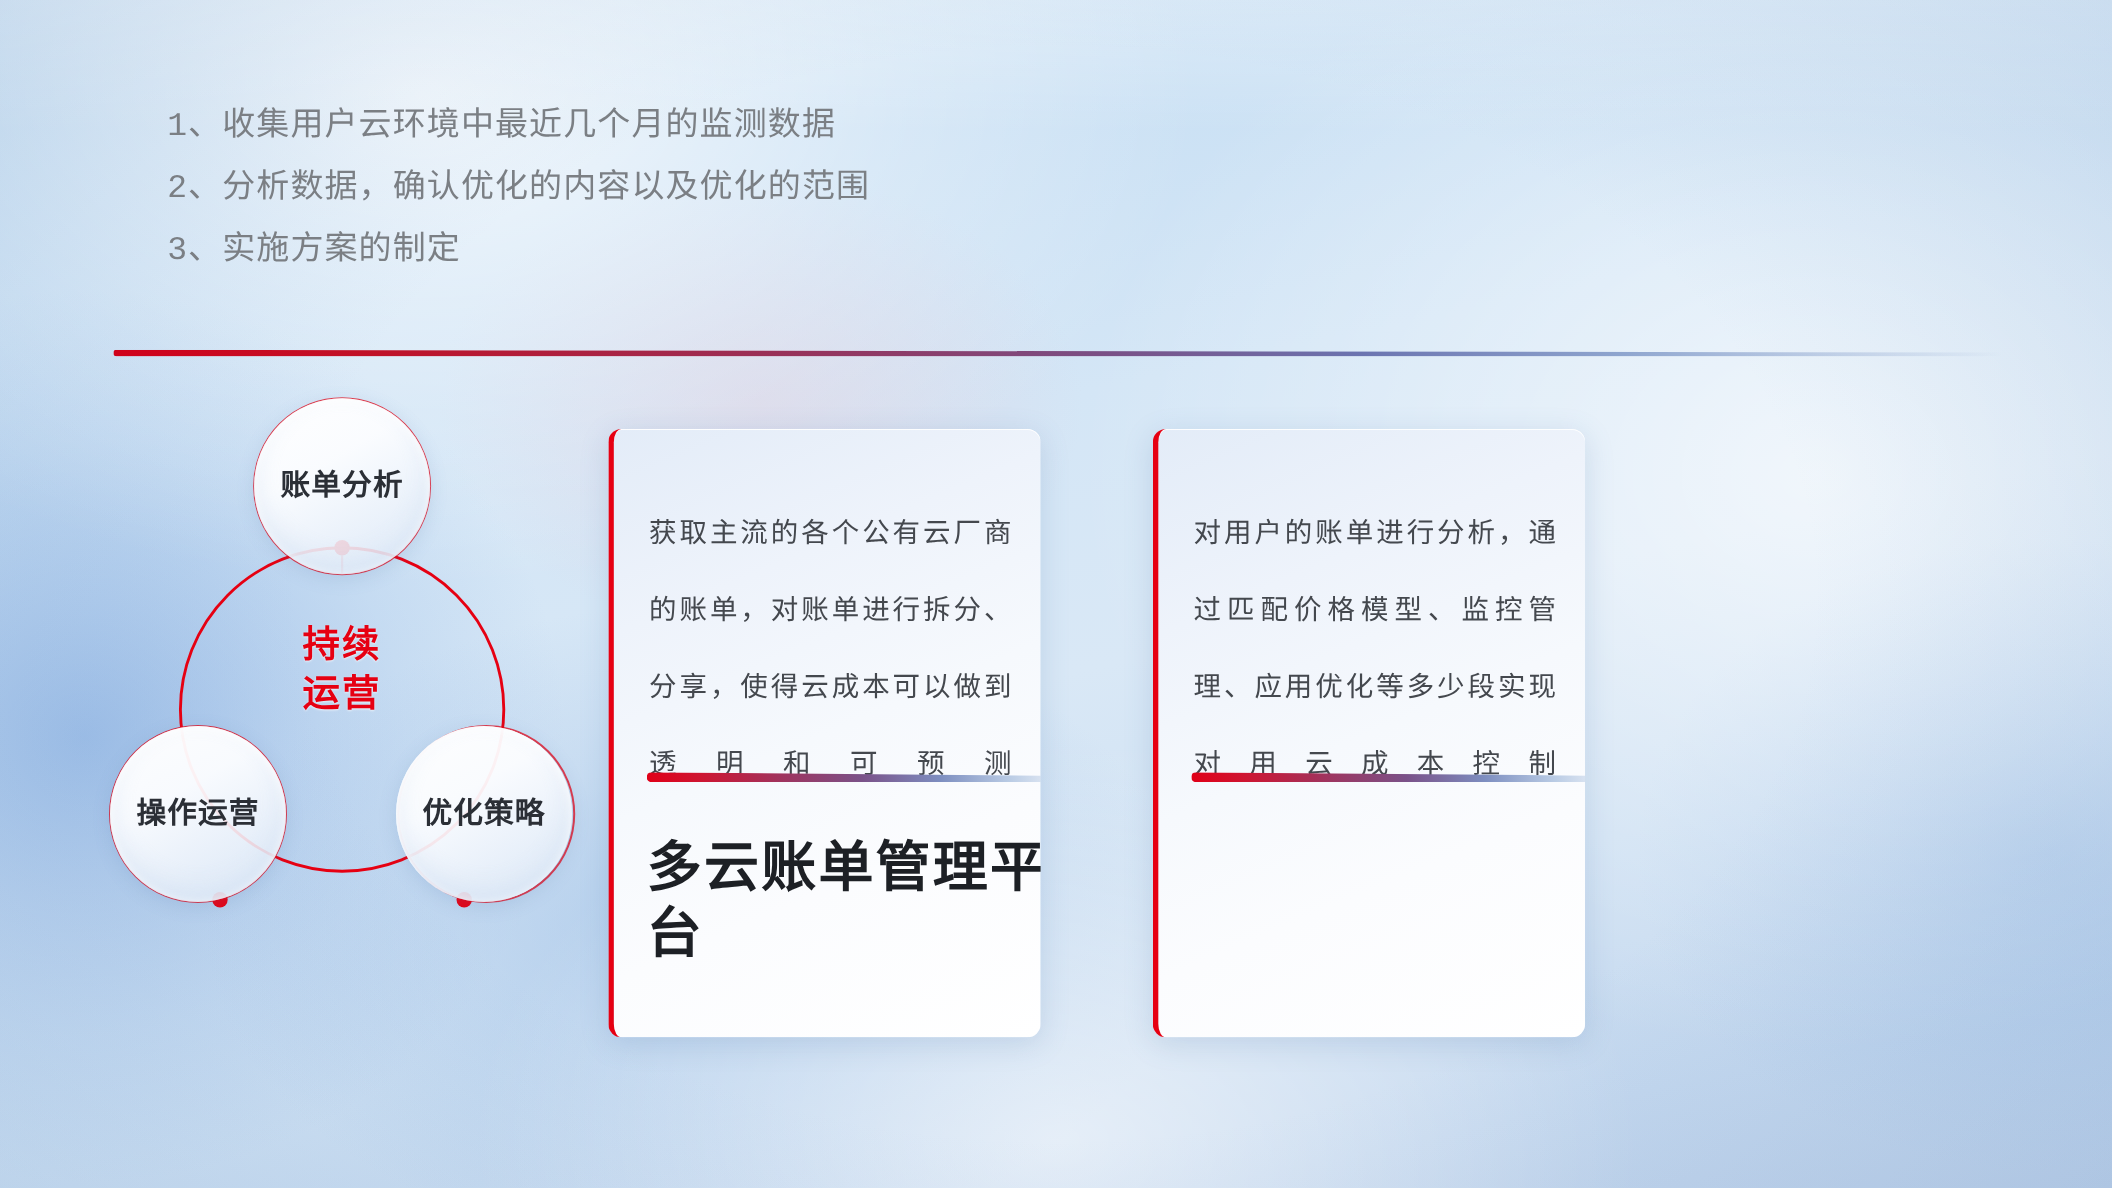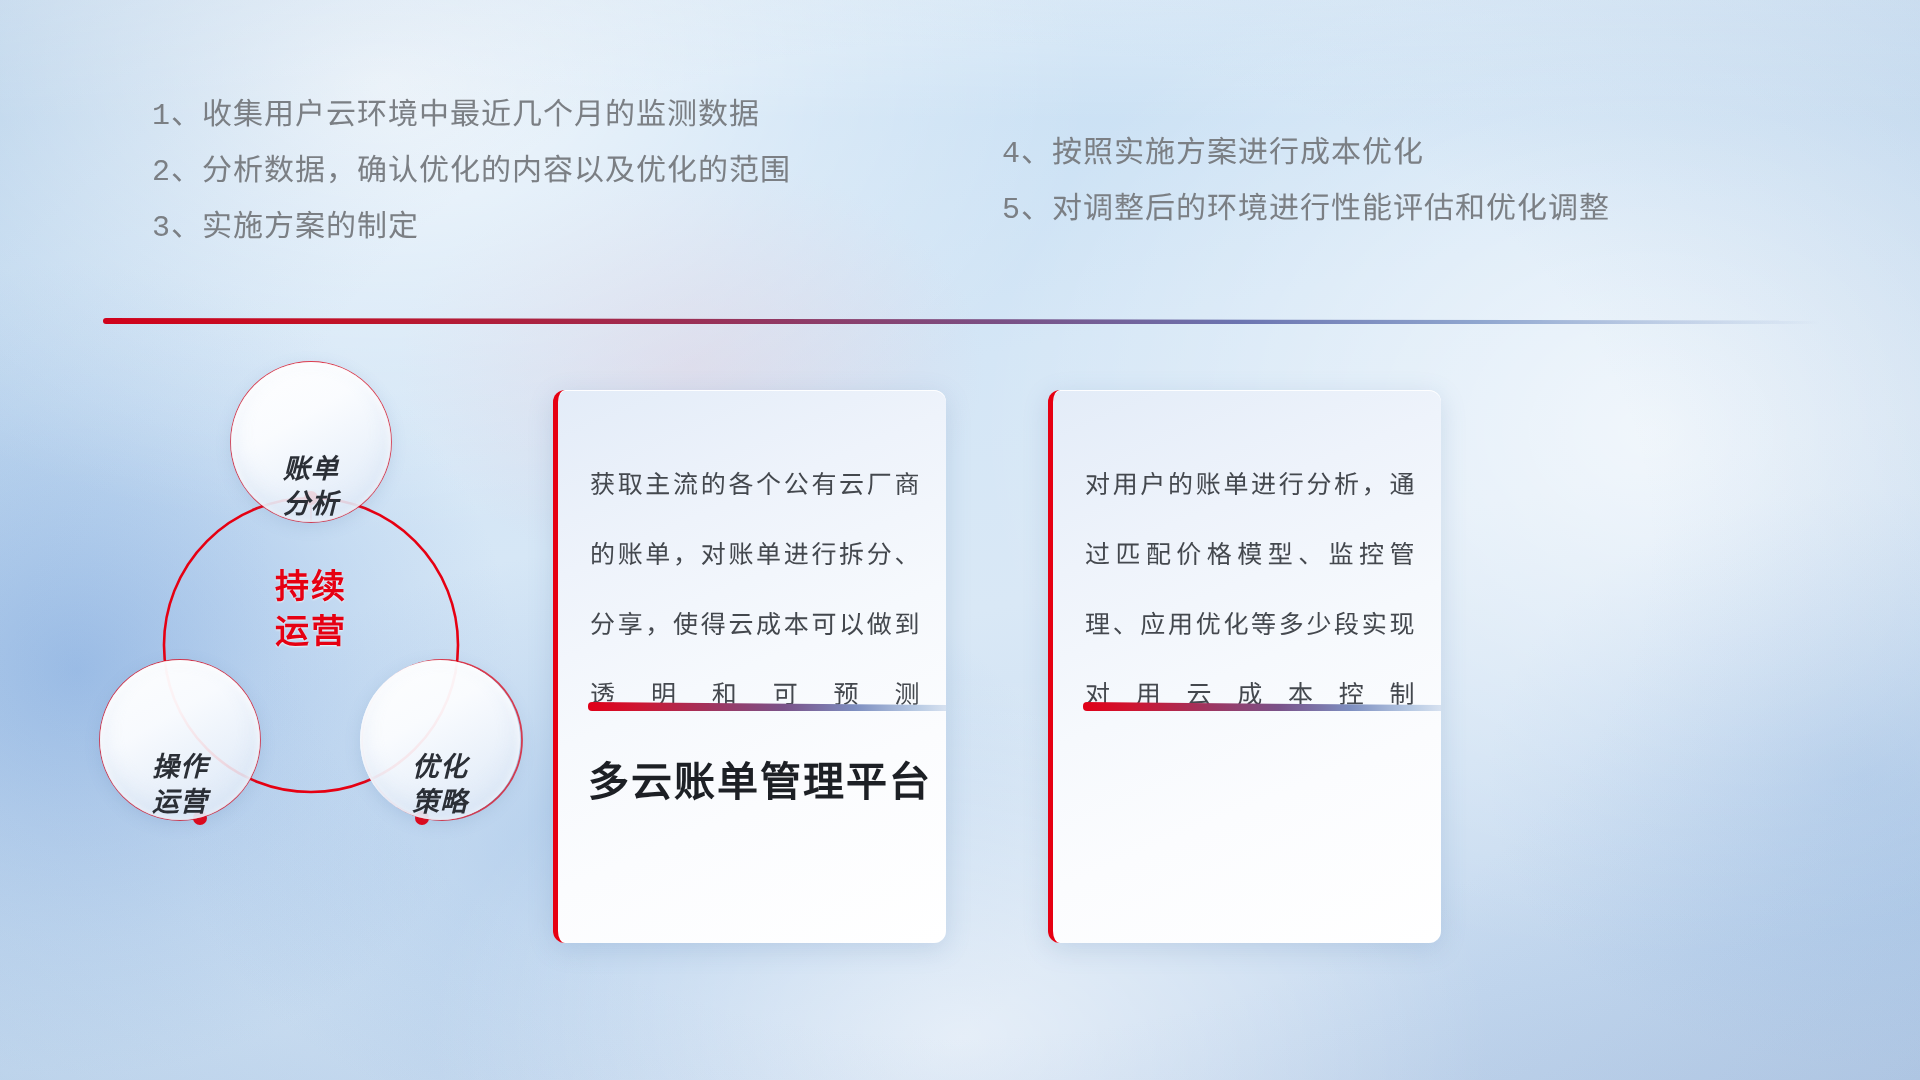--- a/index.html
+++ b/index.html
@@ -81,22 +81,22 @@
 
   .bubble{
     position:absolute;
     border-radius:50%;
     background:
       linear-gradient(150deg, rgba(255,255,255,.98) 0%, rgba(252,253,255,.95) 38%, rgba(237,243,251,.88) 72%, rgba(228,237,249,.84) 100%);
     box-shadow:
       0 4px 16px rgba(90,130,180,.18),
       inset 0 2px 10px rgba(255,255,255,.95),
       inset 0 -10px 22px rgba(200,218,240,.45);
-    display:flex; flex-direction:column;
-    align-items:center; justify-content:flex-end;font-style:italic;
+    display:flex; flex-direction:row;
+    align-items:center; justify-content:center;
   }
   .bubble span{
     font-size:27px;
     font-weight:bold;
     color:#2b2f36;
     line-height:1.32;
     letter-spacing:1px;
     font-family:"DejaVu Sans","Liberation Sans",sans-serif;
   }
   .b-top  { left:131px; top:2px;   width:160px; height:160px; }
@@ -152,21 +152,21 @@
     left:30px; top:312px;
     width:392px; height:9px;
     background:linear-gradient(90deg,#e00018 0%, #cf1430 12%, #9e3560 32%, #7a5289 50%, #7d8ec0 68%, #b9cbe4 84%, rgba(220,232,245,0) 100%);
     border-radius:4px;
     clip-path:polygon(0 0, 100% 38%, 100% 100%, 0 100%);
   }
   .card-title{
     position:absolute;
     left:30px; top:368px;
     width:400px;
-    font-size:41px;
+    font-size:50px;
     font-weight:bold;
     color:#1d2025;
     letter-spacing:2px;
     line-height:1.2;
     font-family:"DejaVu Sans","Liberation Sans",sans-serif;
   }
 </style>
 </head>
 <body>
 
@@ -184,24 +184,20 @@
 </div>
 
 <div class="steps-wrap">
 
   <div class="steps-col steps-left">
     <div class="step-line">1、收集用户云环境中最近几个月的监测数据</div>
     <div class="step-line">2、分析数据，确认优化的内容以及优化的范围</div>
     <div class="step-line">3、实施方案的制定</div>
   </div>
 
-  <div class="steps-col steps-right">
-    <div class="step-line">4、按照实施方案进行成本优化</div>
-    <div class="step-line">5、对调整后的环境进行性能评估和优化调整</div>
-  </div>
 
 </div>
 
 <div class="divider"></div>
 
 <div class="venn">
 
   <svg width="520" height="560" viewBox="0 0 520 560">
 
     <circle cx="211" cy="285" r="147" fill="none" stroke="#e60012" stroke-width="2.6"></circle>

